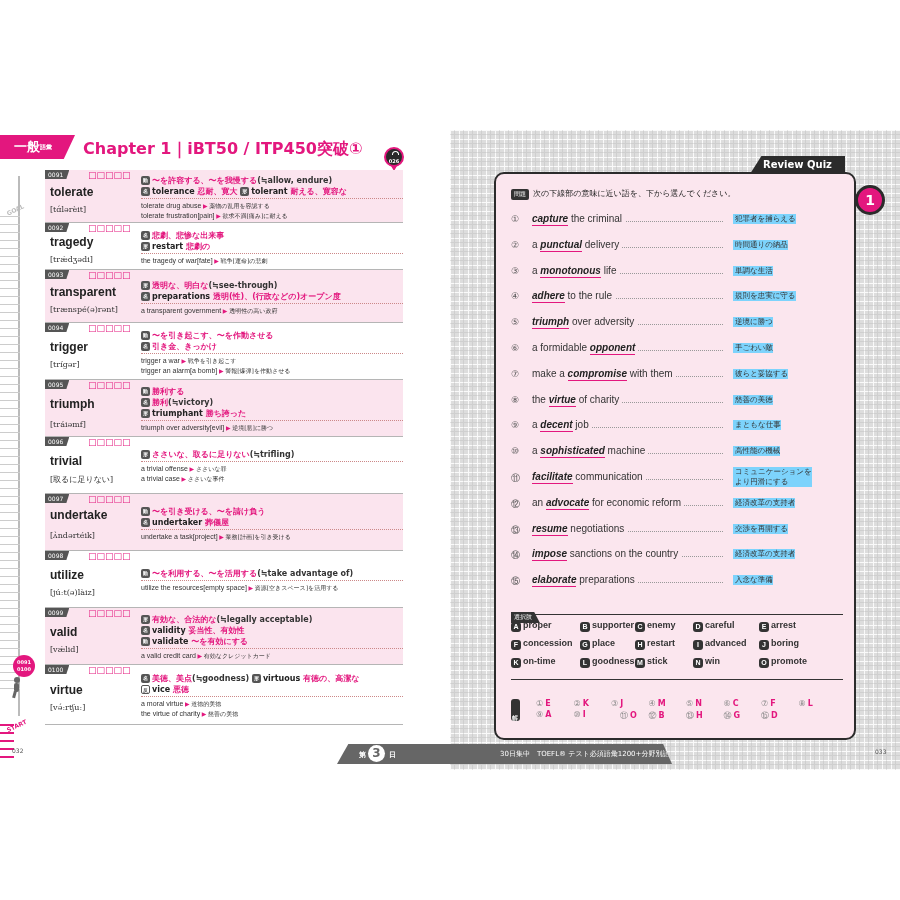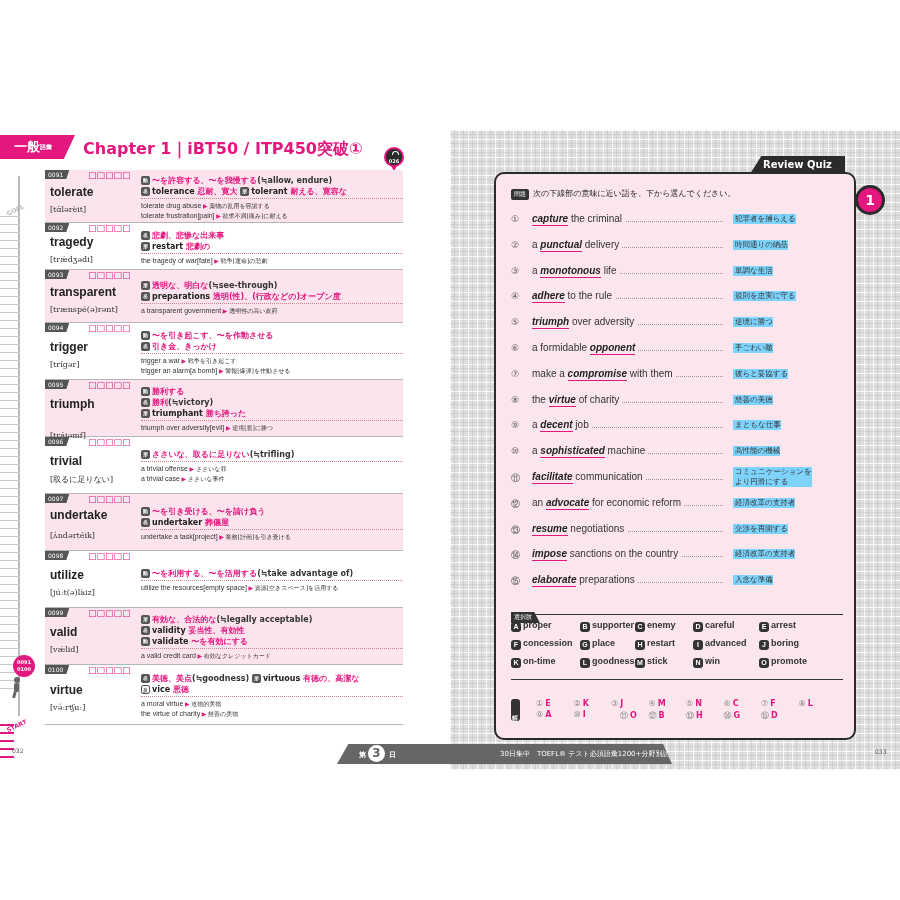--- a/index.html
+++ b/index.html
@@ -251,21 +251,21 @@
             <div class="def"><span class="pos">名</span><span>引き金、きっかけ</span></div>
             <div class="dots"></div>
             <div class="ex"><span>trigger a war</span><span class="arrow"> ▶ </span><span class="jp">戦争を引き起こす</span></div>
             <div class="ex"><span>trigger an alarm[a bomb]</span><span class="arrow"> ▶ </span><span class="jp">警報[爆弾]を作動させる</span></div>
           </div>
         </div>
         <div class="entry pink" style="height: 57px;">
           <div class="num">0095</div>
           <div class="checks">□□□□□</div>
           <div class="word" style="top: 16.5px;">triumph</div>
-          <div class="pron" style="top: 51px;">[tráiəmf]</div>
+          <div class="pron" style="top: 40px;">[tráiəmf]</div>
           <div class="right" style="top: 6px;">
             <div class="def"><span class="pos">動</span><span>勝利する</span></div>
             <div class="def"><span class="pos">名</span><span>勝利</span><span class="syn">(≒victory)</span></div>
             <div class="def"><span class="pos">形</span><span class="en">triumphant </span><span>勝ち誇った</span></div>
             <div class="dots"></div>
             <div class="ex"><span>triumph over adversity[evil]</span><span class="arrow"> ▶ </span><span class="jp">逆境[悪]に勝つ</span></div>
           </div>
         </div>
         <div class="entry" style="height: 57px;">
           <div class="num">0096</div>

